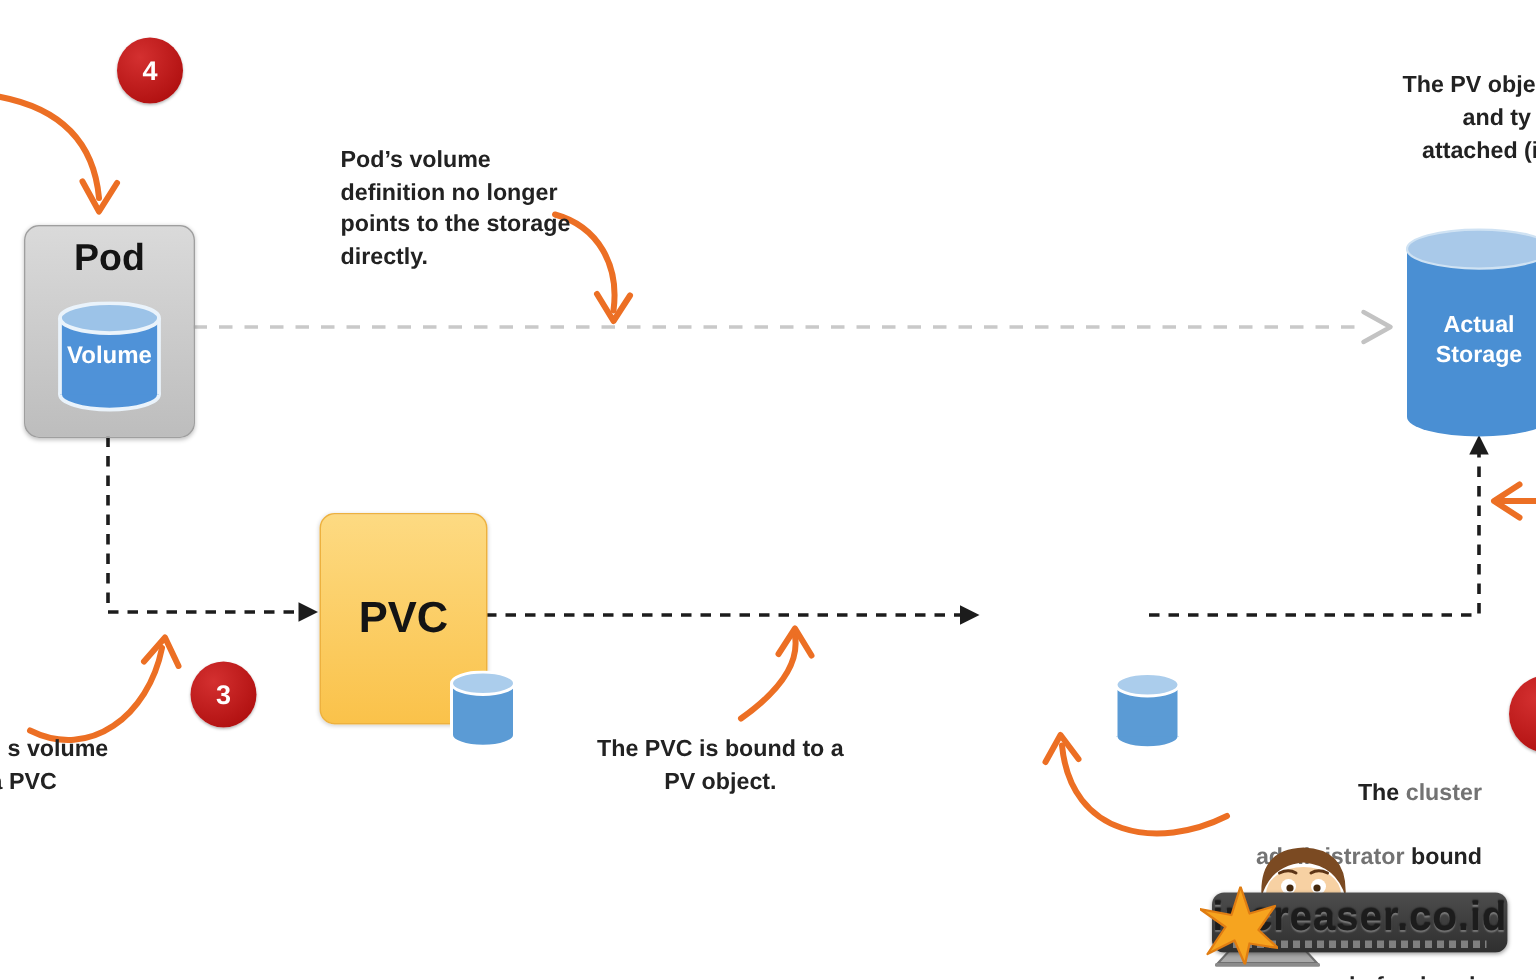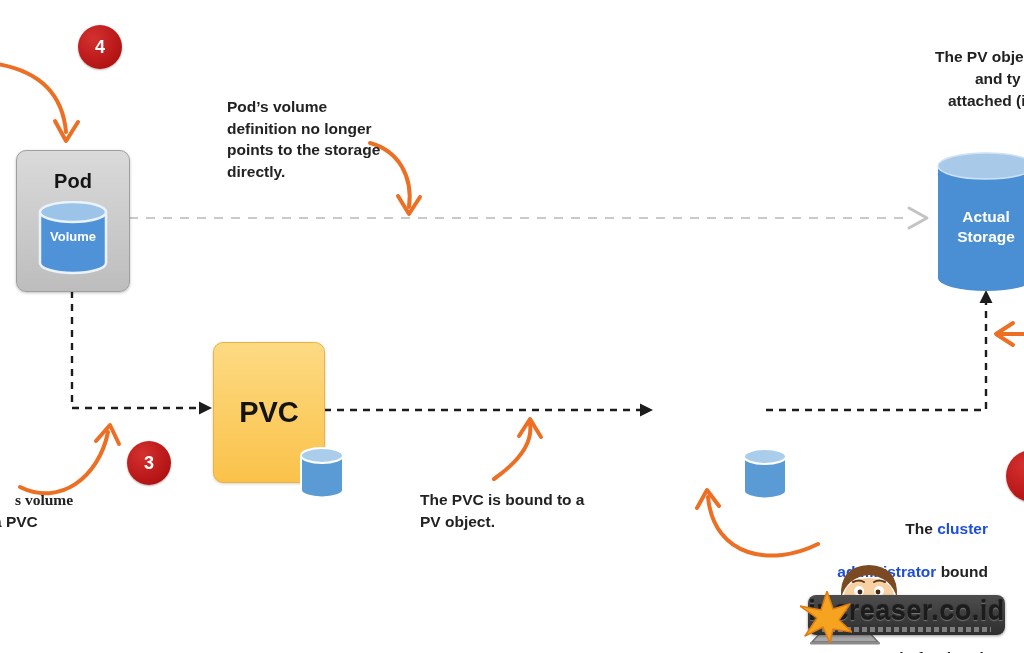--- a/index.html
+++ b/index.html
@@ -14,42 +14,42 @@
   .headBlack{fill:#1c1c1c;}
   .dashGray{stroke:#c9c9c9;stroke-width:2.2;stroke-dasharray:9 8;fill:none;}
   .chevGray{stroke:#c3c3c3;stroke-width:3;fill:none;stroke-linecap:round;stroke-linejoin:round;}
   .orangeLine{stroke:#ec6f24;stroke-width:4;fill:none;stroke-linecap:round;}
   .orangeHead{stroke:#ec6f24;stroke-width:4;fill:none;stroke-linecap:round;stroke-linejoin:round;}
   
   .node{position:absolute;border-radius:10px;z-index:2;}
   .pod-box{left:16px;top:150px;width:112px;height:140px;
     background:linear-gradient(#dadada,#bdbdbd);border:1px solid #9f9f9f;box-shadow:0 1px 3px rgba(0,0,0,.25);}
   .pod-title{position:absolute;left:0;top:7px;width:100%;text-align:center;
-    font-size:20px;font-weight:600;color:#141414;margin-top:12px;}
+    font-size:25px;font-weight:600;color:#141414;}
   .pvc-box{left:213px;top:342px;width:110px;height:139px;
     background:linear-gradient(#fdda82,#fac24a);border:1px solid #edb13f;box-shadow:0 1px 3px rgba(0,0,0,.18);}
   .pv-box{left:655px;top:343px;width:110px;height:139px;
     background:linear-gradient(#abd394,#8fbf72);border:1px solid #84b566;box-shadow:0 1px 3px rgba(0,0,0,.18);}
   .box-label{position:absolute;left:0;top:0;width:100%;height:100%;display:flex;
     align-items:center;justify-content:center;font-size:29px;font-weight:600;color:#141414;}
   .cyl{position:absolute;z-index:3;}
   .cyl-label{position:absolute;width:100%;text-align:center;color:#fff;font-weight:600;}
-  .vol-label{top:28px;font-size:13px;}
+  .vol-label{top:28px;font-size:16px;}
   .storage-wrap{left:937px;top:152px;width:98px;height:140px;z-index:2;}
   .storage-label{top:55px;font-size:15.5px;line-height:20px;white-space:pre-line;}
   
   .badge{position:absolute;width:44px;height:44px;border-radius:50%;z-index:3;
     background:radial-gradient(circle at 35% 30%,#d43030,#a70808);
     color:#fff;font-size:18px;font-weight:700;display:flex;align-items:center;justify-content:center;
     box-shadow:0 1px 2px rgba(0,0,0,.3);}
   
   .ann{position:absolute;z-index:5;font-size:15.5px;font-weight:600;color:#222;
     line-height:21.5px;white-space:pre-line;}
   .right{text-align:right;}
-  .orangeTxt{color:#1d4ed8;}
+  .orangeTxt{color:#737373;}
   
   .wm-bar{position:absolute;left:808px;top:595px;width:197px;height:40px;z-index:6;
     background:linear-gradient(#4d4d4d,#2f2f2f);border-radius:8px;box-shadow:0 1px 3px rgba(0,0,0,.4);}
   .wm-text{margin-top:1px;text-align:center;font-size:27px;font-weight:800;letter-spacing:.5px;
     color:#1c1c1c;text-shadow:0 1px 1px rgba(255,255,255,.30), 0 -1px 1px rgba(0,0,0,.6);}
   .wm-fineprint{width:86%;height:5px;margin:0 auto;opacity:.85;
     background:repeating-linear-gradient(90deg,#8d8d8d 0 5px,transparent 5px 8px);}
   .person{position:absolute;left:833px;top:560px;z-index:5;}
   .laptop{position:absolute;left:806px;top:628px;z-index:4;}
   .burst{position:absolute;left:800px;top:591px;z-index:7;}
@@ -152,28 +152,28 @@
     </svg>
     <div class="cyl-label storage-label">Actual
 Storage</div>
   </div>
 
   <div class="ann" style="left:205px;top:96px;margin-left:22px;">Pod’s volume
 definition no longer
 points to the storage
 directly.</div>
 
-  <div class="ann" style="left:420px;top:489px;">The PVC is bound to a
+  <div class="ann" style="left:398px;top:489px;text-align:center;">The PVC is bound to a
 PV object.</div>
 
   <div class="ann" style="left:935px;top:46px;width:120px;">The PV obje</div>
   <div class="ann" style="left:975px;top:68px;width:80px;">and ty</div>
   <div class="ann" style="left:948px;top:90px;width:110px;">attached (i</div>
 
-  <div class="ann" style="left:15px;top:489px;font-family:Liberation Serif, serif;">s volume</div>
+  <div class="ann" style="left:5px;top:489px;">s volume</div>
   <div class="ann" style="left:-7px;top:511px;">a PVC</div>
 
   <div class="ann right" style="left:830px;top:496px;width:158px;">
     <span>The</span> <span class="orangeTxt">cluster</span><br>
     <span class="orangeTxt">administrator</span> <span>bound</span><br>
     <span>have created this PV</span><br>
     <span>beforehand.</span>
   </div>
 
   <div class="person">

